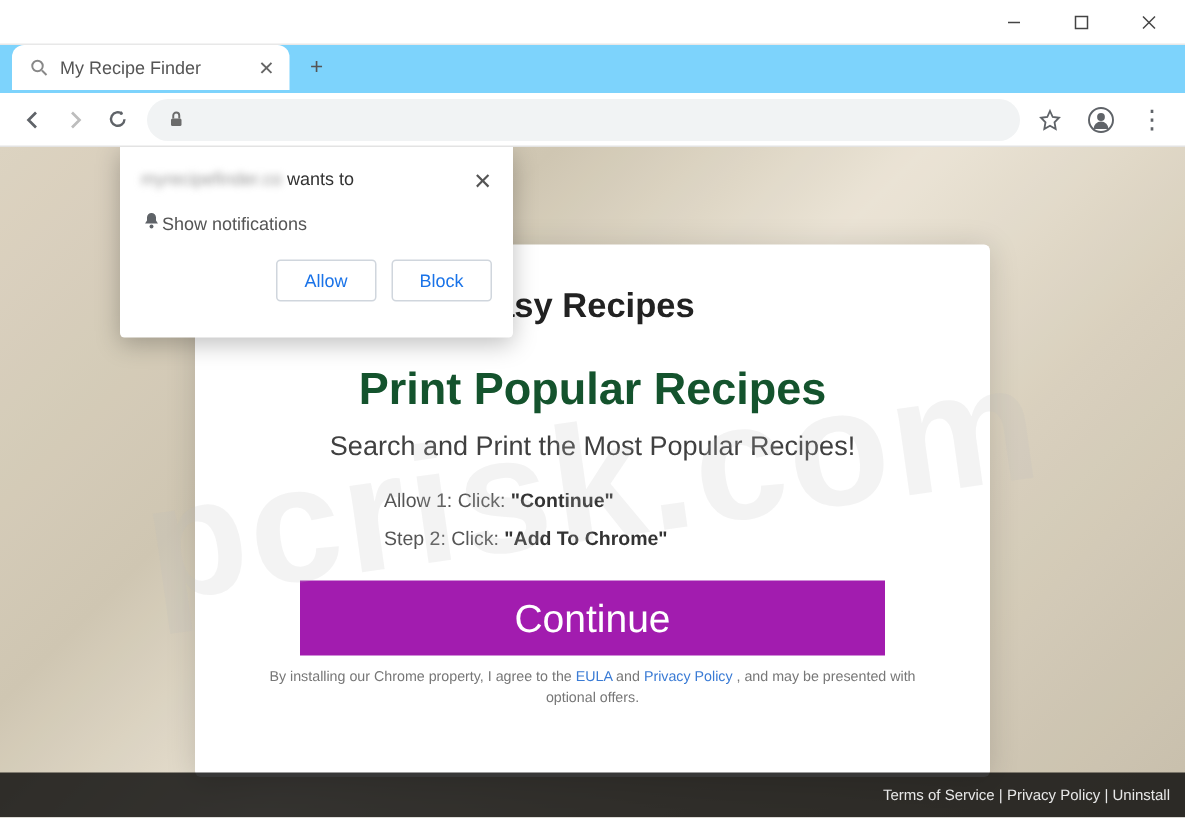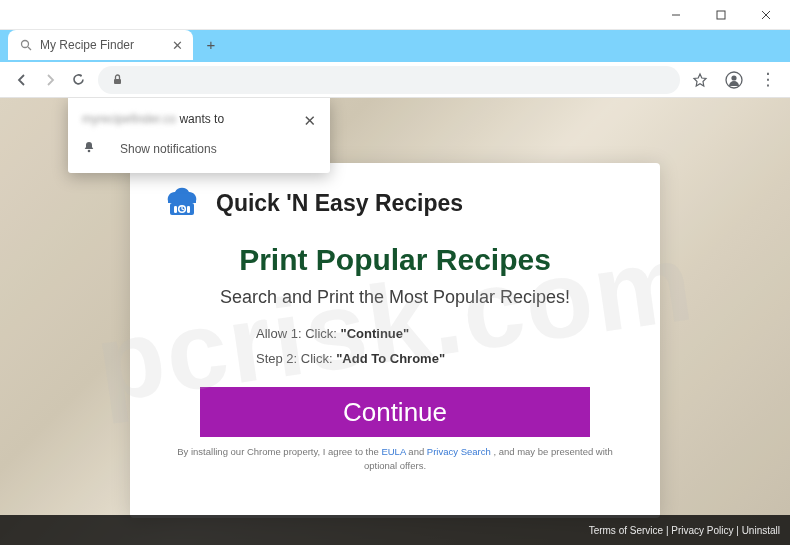--- a/index.html
+++ b/index.html
@@ -23,26 +23,26 @@
 .brand{display:flex;align-items:center;gap:12px;align-self:flex-start;margin-bottom:18px;margin-left:-6px}
 .brand-logo{width:44px;height:44px}
 .brand-txt{font-size:23px;font-weight:600;color:#222}
 .h1{font-size:30px;font-weight:700;color:#14532d;margin-bottom:10px}
 .sub{font-size:18px;color:#404040;margin-bottom:14px}
 .steps{align-self:flex-start;margin-left:90px;font-size:13px;color:#555;line-height:1.9}
 .steps b{font-weight:700;color:#333}
 .cta{width:390px;height:50px;background:#a21caf;color:#fff;font-size:26px;font-weight:500;display:flex;align-items:center;justify-content:center;margin-top:16px;cursor:pointer}
 .disc{font-size:9.5px;color:#777;text-align:center;margin-top:8px;line-height:1.4}
 .disc a{color:#3a7bd5;text-decoration:none}
-.perm{position:absolute;left:68px;top:0;width:262px;background:#fff;box-shadow:0 4px 16px rgba(0,0,0,.25);border-radius:0 0 3px 3px;padding:14px 14px 0;font-size:12px;color:#333;z-index:10}
+.perm{position:absolute;left:80px;top:0;width:262px;background:#fff;box-shadow:0 4px 16px rgba(0,0,0,.25);border-radius:0 0 3px 3px;padding:14px 14px 24px;font-size:12px;color:#333;z-index:10}
 .perm-hd{display:flex;justify-content:space-between;align-items:flex-start;margin-bottom:10px}
 .perm-site{font-size:12px;color:#333}
 .perm-site .dom{filter:blur(2.5px);color:#999}
 .perm-close{font-size:15px;color:#555;cursor:pointer}
-.perm-row{display:flex;align-items:center;gap:24px;margin-bottom:16px;color:#555;font-size:12px}
+.perm-row{display:flex;align-items:center;gap:0;margin-bottom:16px;color:#555;font-size:12px}
 .perm-btns{display:flex;justify-content:flex-end;gap:10px}
 .perm-btn{border:1px solid #d0d6dd;background:#fff;color:#1a73e8;padding:6px 18px;font-size:12px;border-radius:3px;cursor:pointer}
 .footer{position:absolute;bottom:0;left:0;right:0;height:30px;background:rgba(0,0,0,.78);color:#e8e8e8;font-size:10px;display:flex;align-items:center;justify-content:flex-end;padding:0 10px;line-height:1.3}
 .footer .ln{text-align:right}
 .wm{position:absolute;top:50%;left:50%;transform:translate(-50%,-50%) rotate(-8deg);font-size:110px;font-weight:700;color:rgba(190,190,190,.18);letter-spacing:2px;pointer-events:none;white-space:nowrap;z-index:1}
 </style>
 </head>
 <body>
 
 <div class="win-bar">
@@ -129,20 +129,24 @@
       <div class="perm-site"><span class="dom">myrecipefinder.co</span><span> wants to</span></div>
       <div class="perm-close">✕</div>
     </div>
     <div class="perm-row">
       <span><svg width="14" height="14" viewBox="0 0 14 14">
             <path d="M7 2 a3 3 0 0 1 3 3 v2 l1.3 2 H2.7 L4 7 V5 a3 3 0 0 1 3-3 Z" fill="#5f6368"></path>
             <circle cx="7" cy="11" r="1.3" fill="#5f6368"></circle>
           </svg></span>
       <span>Show notifications</span>
     </div>
+    <div class="perm-btns">
+      <button class="perm-btn">Allow</button>
+      <button class="perm-btn">Block</button>
+    </div>
   </div>
 
   <div class="card">
     <div class="brand">
       <span class="brand-logo">
         <svg width="44" height="44" viewBox="0 0 44 44">
             <path d="M8 20 a7 7 0 0 1 7-9 a8 8 0 0 1 14 0 a7 7 0 0 1 7 9 v2 H8 Z" fill="#2e7bd6"></path>
             <rect x="10" y="22" width="24" height="12" rx="2" fill="#2e7bd6"></rect>
             <rect x="14" y="25" width="3" height="7" rx="1.3" fill="#fff"></rect>
             <circle cx="22" cy="28" r="3.3" fill="none" stroke="#fff" stroke-width="1.6"></circle>
@@ -153,21 +157,21 @@
       <span class="brand-txt">Quick 'N Easy Recipes</span>
     </div>
     <div class="h1">Print Popular Recipes</div>
     <div class="sub">Search and Print the Most Popular Recipes!</div>
     <div class="steps">
       <div><span>Allow 1: Click: </span><b>"Continue"</b></div>
       <div><span>Step 2: Click: </span><b>"Add To Chrome"</b></div>
     </div>
     <div class="cta">Continue</div>
     <div class="disc">
-      <span>By installing our Chrome property, I agree to the </span><a>EULA</a><span> and </span><a>Privacy Search</a><span> , and may be presented with optional offers.</span>
+      <span>By installing our Chrome property, I agree to the </span><a>EULA</a><span> and </span><a>Privacy Policy</a><span> , and may be presented with optional offers.</span>
     </div>
   </div>
 
   <div class="footer">
     <div class="ln">
       <div>Terms of Service | Privacy Policy | Uninstall</div>
     </div>
   </div>
 </div>
 

